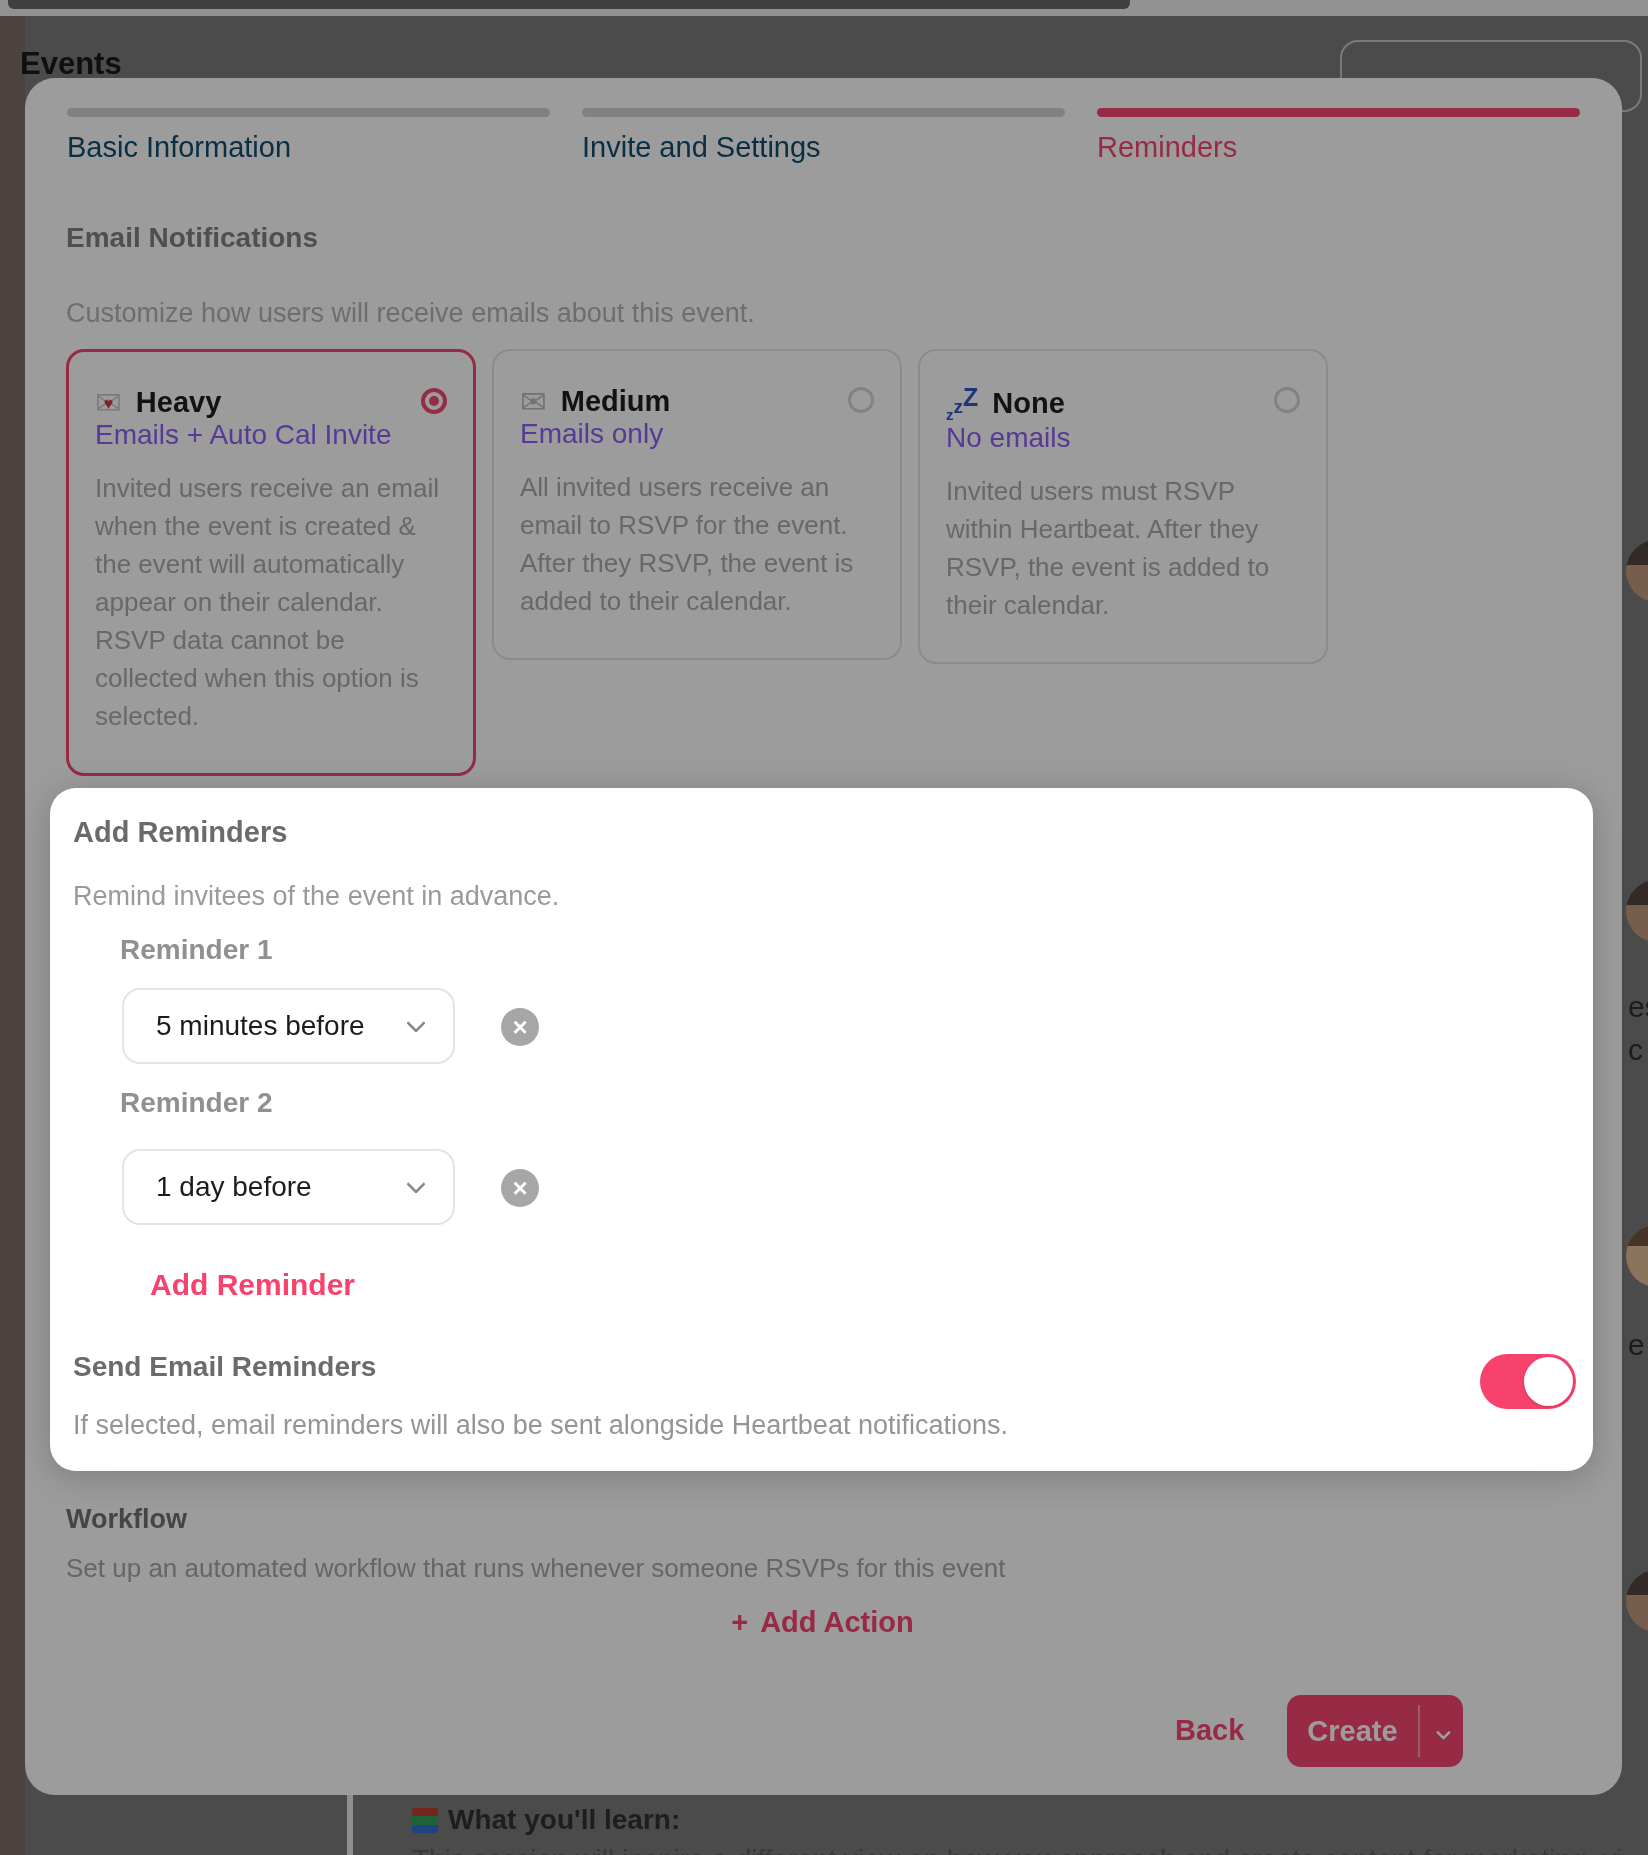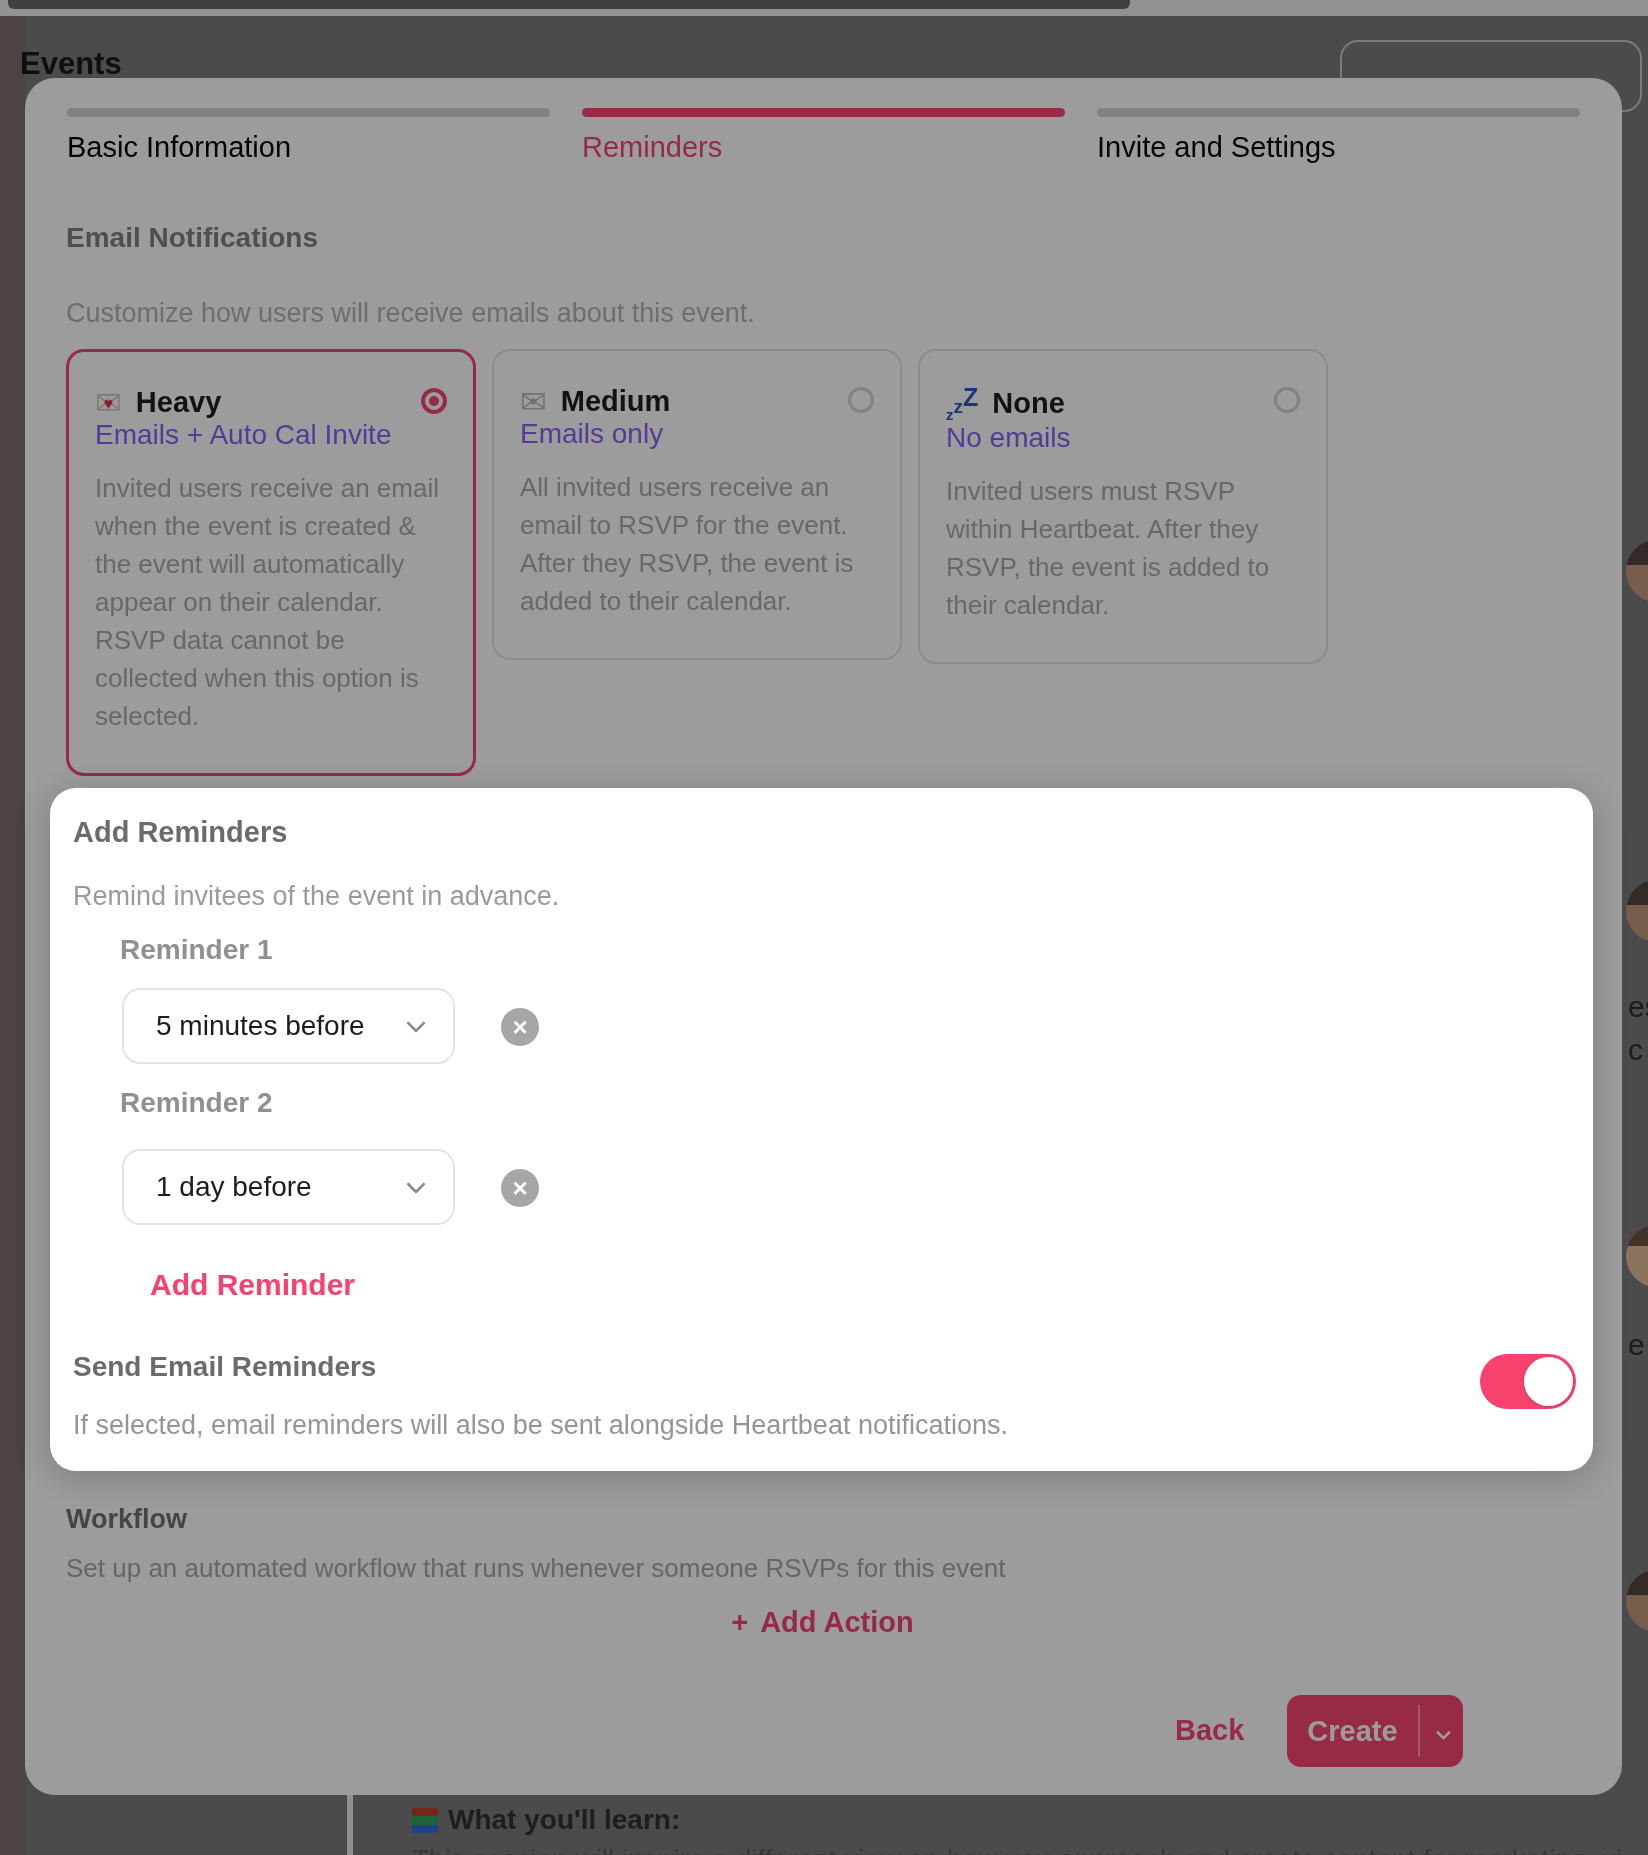--- a/index.html
+++ b/index.html
@@ -30,21 +30,21 @@
                 background:linear-gradient(180deg,#c0392b 0 34%,#2e9e57 34% 67%,#2e6bd6 67% 100%); }
   .learn-body { left:412px; top:1844px; width:1236px; font-size:28px; color:#5a5a5a; white-space:nowrap; overflow:hidden; }
 
   
   .modal { position:absolute; left:25px; top:78px; width:1597px; height:1717px;
            background:#ffffff; border-radius:30px; }
 
   .tabs { position:absolute; left:42px; top:30px; width:1513px; display:flex; gap:32px; }
   .tab { flex:1; cursor:pointer; }
   .tab-bar { height:9px; border-radius:5px; background:#d2d2d2; }
-  .tab-label { margin-top:14px; font-size:29px; font-weight:500; color:#000000; }
+  .tab-label { margin-top:14px; font-size:29px; font-weight:500; color:#0c4a6e; }
   .tab.active .tab-bar { background:#f7426e; }
   .tab.active .tab-label { color:#f7426e; }
 
   .section-heading { left:41px; top:144px; font-size:28px; font-weight:bold; color:#7f7f7f; }
   .section-sub { left:41px; top:220px; font-size:27px; color:#b2b2b2; }
 
   .cards { position:absolute; left:41px; top:271px; width:1302px; display:flex; gap:16px; align-items:flex-start; }
   .card { width:410px; background:#fff; border:2px solid #e3e3e3; border-radius:18px;
           padding:34px 26px 38px 26px; position:relative; cursor:pointer; }
   .card.selected { border:3px solid #f7426e; }
@@ -136,27 +136,27 @@
 </div>
 <div class="abs learn-body">This session will inspire a different view on how you approach and create content for marketing, vi</div>
 
 <div class="modal">
 
   <div class="tabs">
     <div class="tab">
       <div class="tab-bar"></div>
       <div class="tab-label">Basic Information</div>
     </div>
+    <div class="tab">
+      <div class="tab-bar"></div>
+      <div class="tab-label">Invite and Settings</div>
+    </div>
     <div class="tab active">
       <div class="tab-bar"></div>
       <div class="tab-label">Reminders</div>
-    </div>
-    <div class="tab">
-      <div class="tab-bar"></div>
-      <div class="tab-label">Invite and Settings</div>
     </div>
   </div>
 
   <div class="abs section-heading">Email Notifications</div>
   <div class="abs section-sub">Customize how users will receive emails about this event.</div>
 
   <div class="cards">
 
     <div class="card selected">
       <div class="card-title-row">

